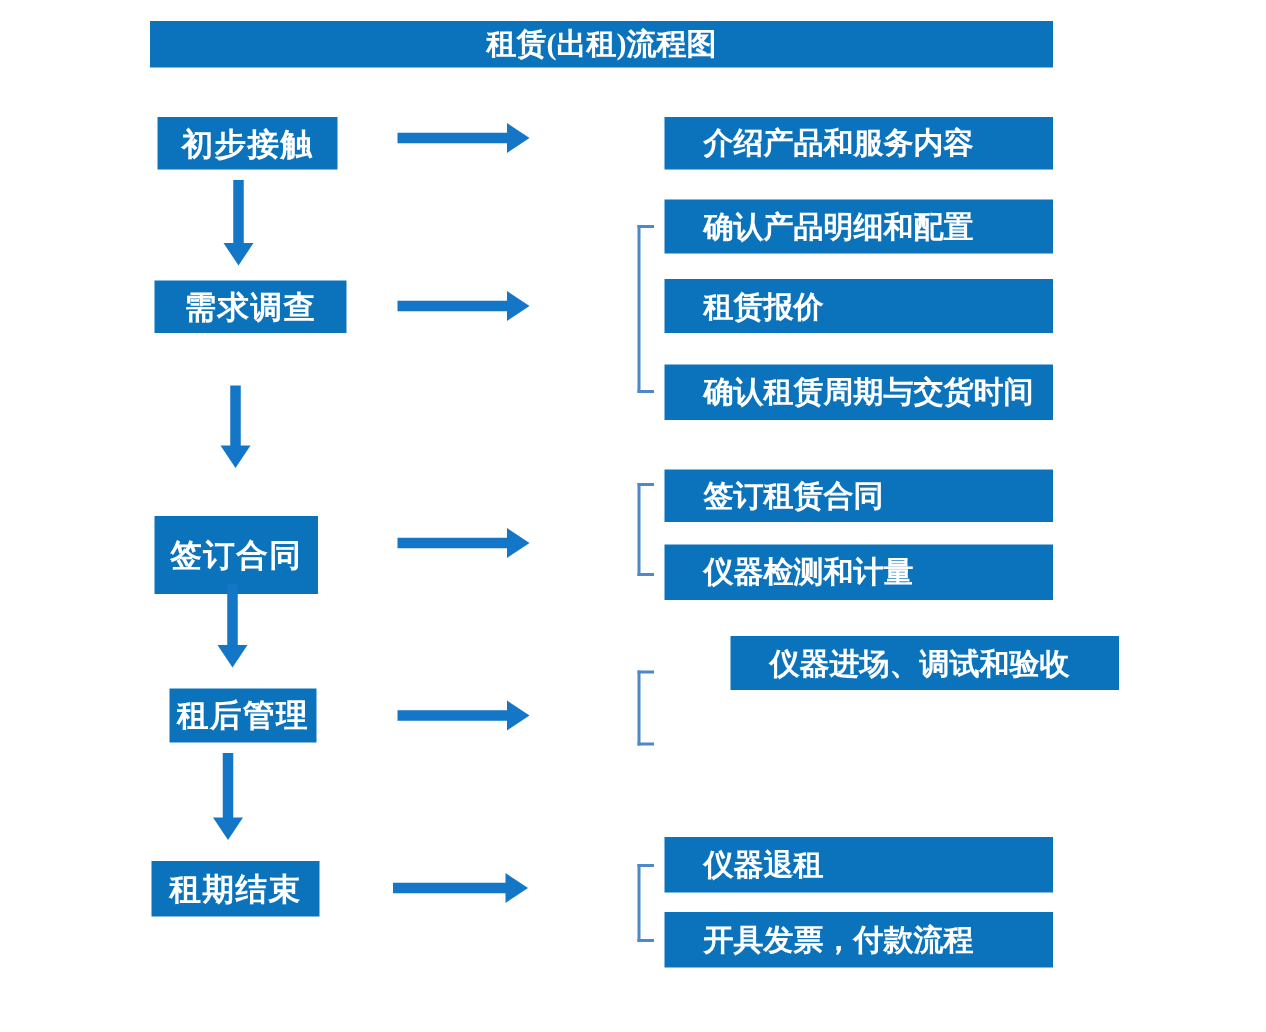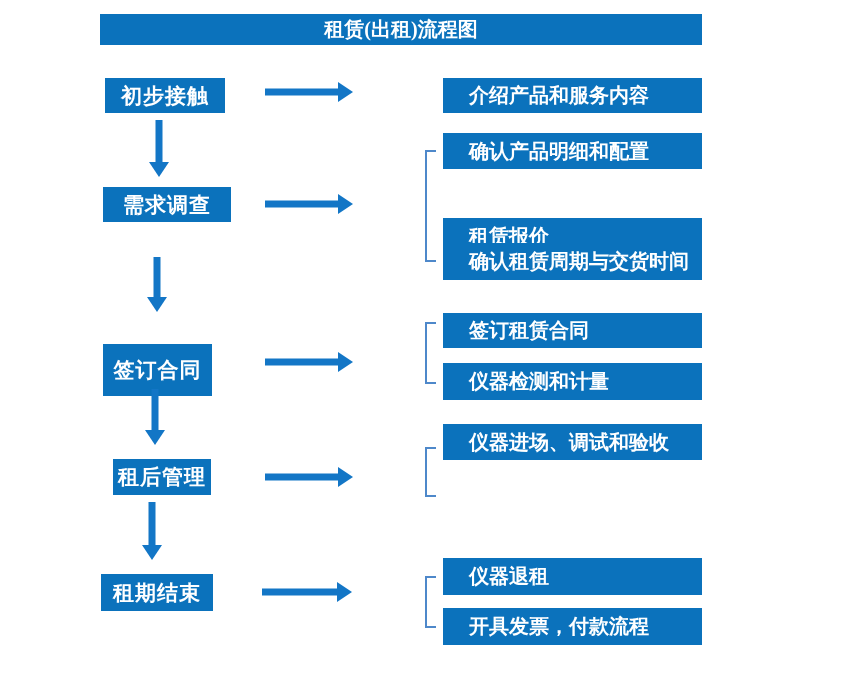--- a/index.html
+++ b/index.html
@@ -129,21 +129,21 @@
     <div class="head"></div>
   </div>
 
   <div class="bracket" style="top:150px; height:112px;"></div>
   <div class="bracket" style="top:322px; height:62px;"></div>
   <div class="bracket" style="top:447px; height:50px;"></div>
   <div class="bracket" style="top:576px; height:52px;"></div>
 
   <div class="detail" style="top:78px;  height:35px;">介绍产品和服务内容</div>
   <div class="detail" style="top:133px; height:36px;">确认产品明细和配置</div>
-  <div class="detail" style="top:186px; height:36px;margin-top:32px;">租赁报价</div>
+  <div class="detail" style="top:186px; height:36px;">租赁报价</div>
   <div class="detail" style="top:243px; height:37px;">确认租赁周期与交货时间</div>
   <div class="detail" style="top:313px; height:35px;">签订租赁合同</div>
   <div class="detail" style="top:363px; height:37px;">仪器检测和计量</div>
-  <div class="detail" style="top:424px; height:36px;">仪器进场、调试和验收</div>
+  <div class="detail" style="top:424px; height:36px;margin-left:44px;">仪器进场、调试和验收</div>
   <div class="detail" style="top:558px; height:37px;">仪器退租</div>
   <div class="detail" style="top:608px; height:37px;">开具发票，付款流程</div>
 
 </div>
 
 </body></html>

